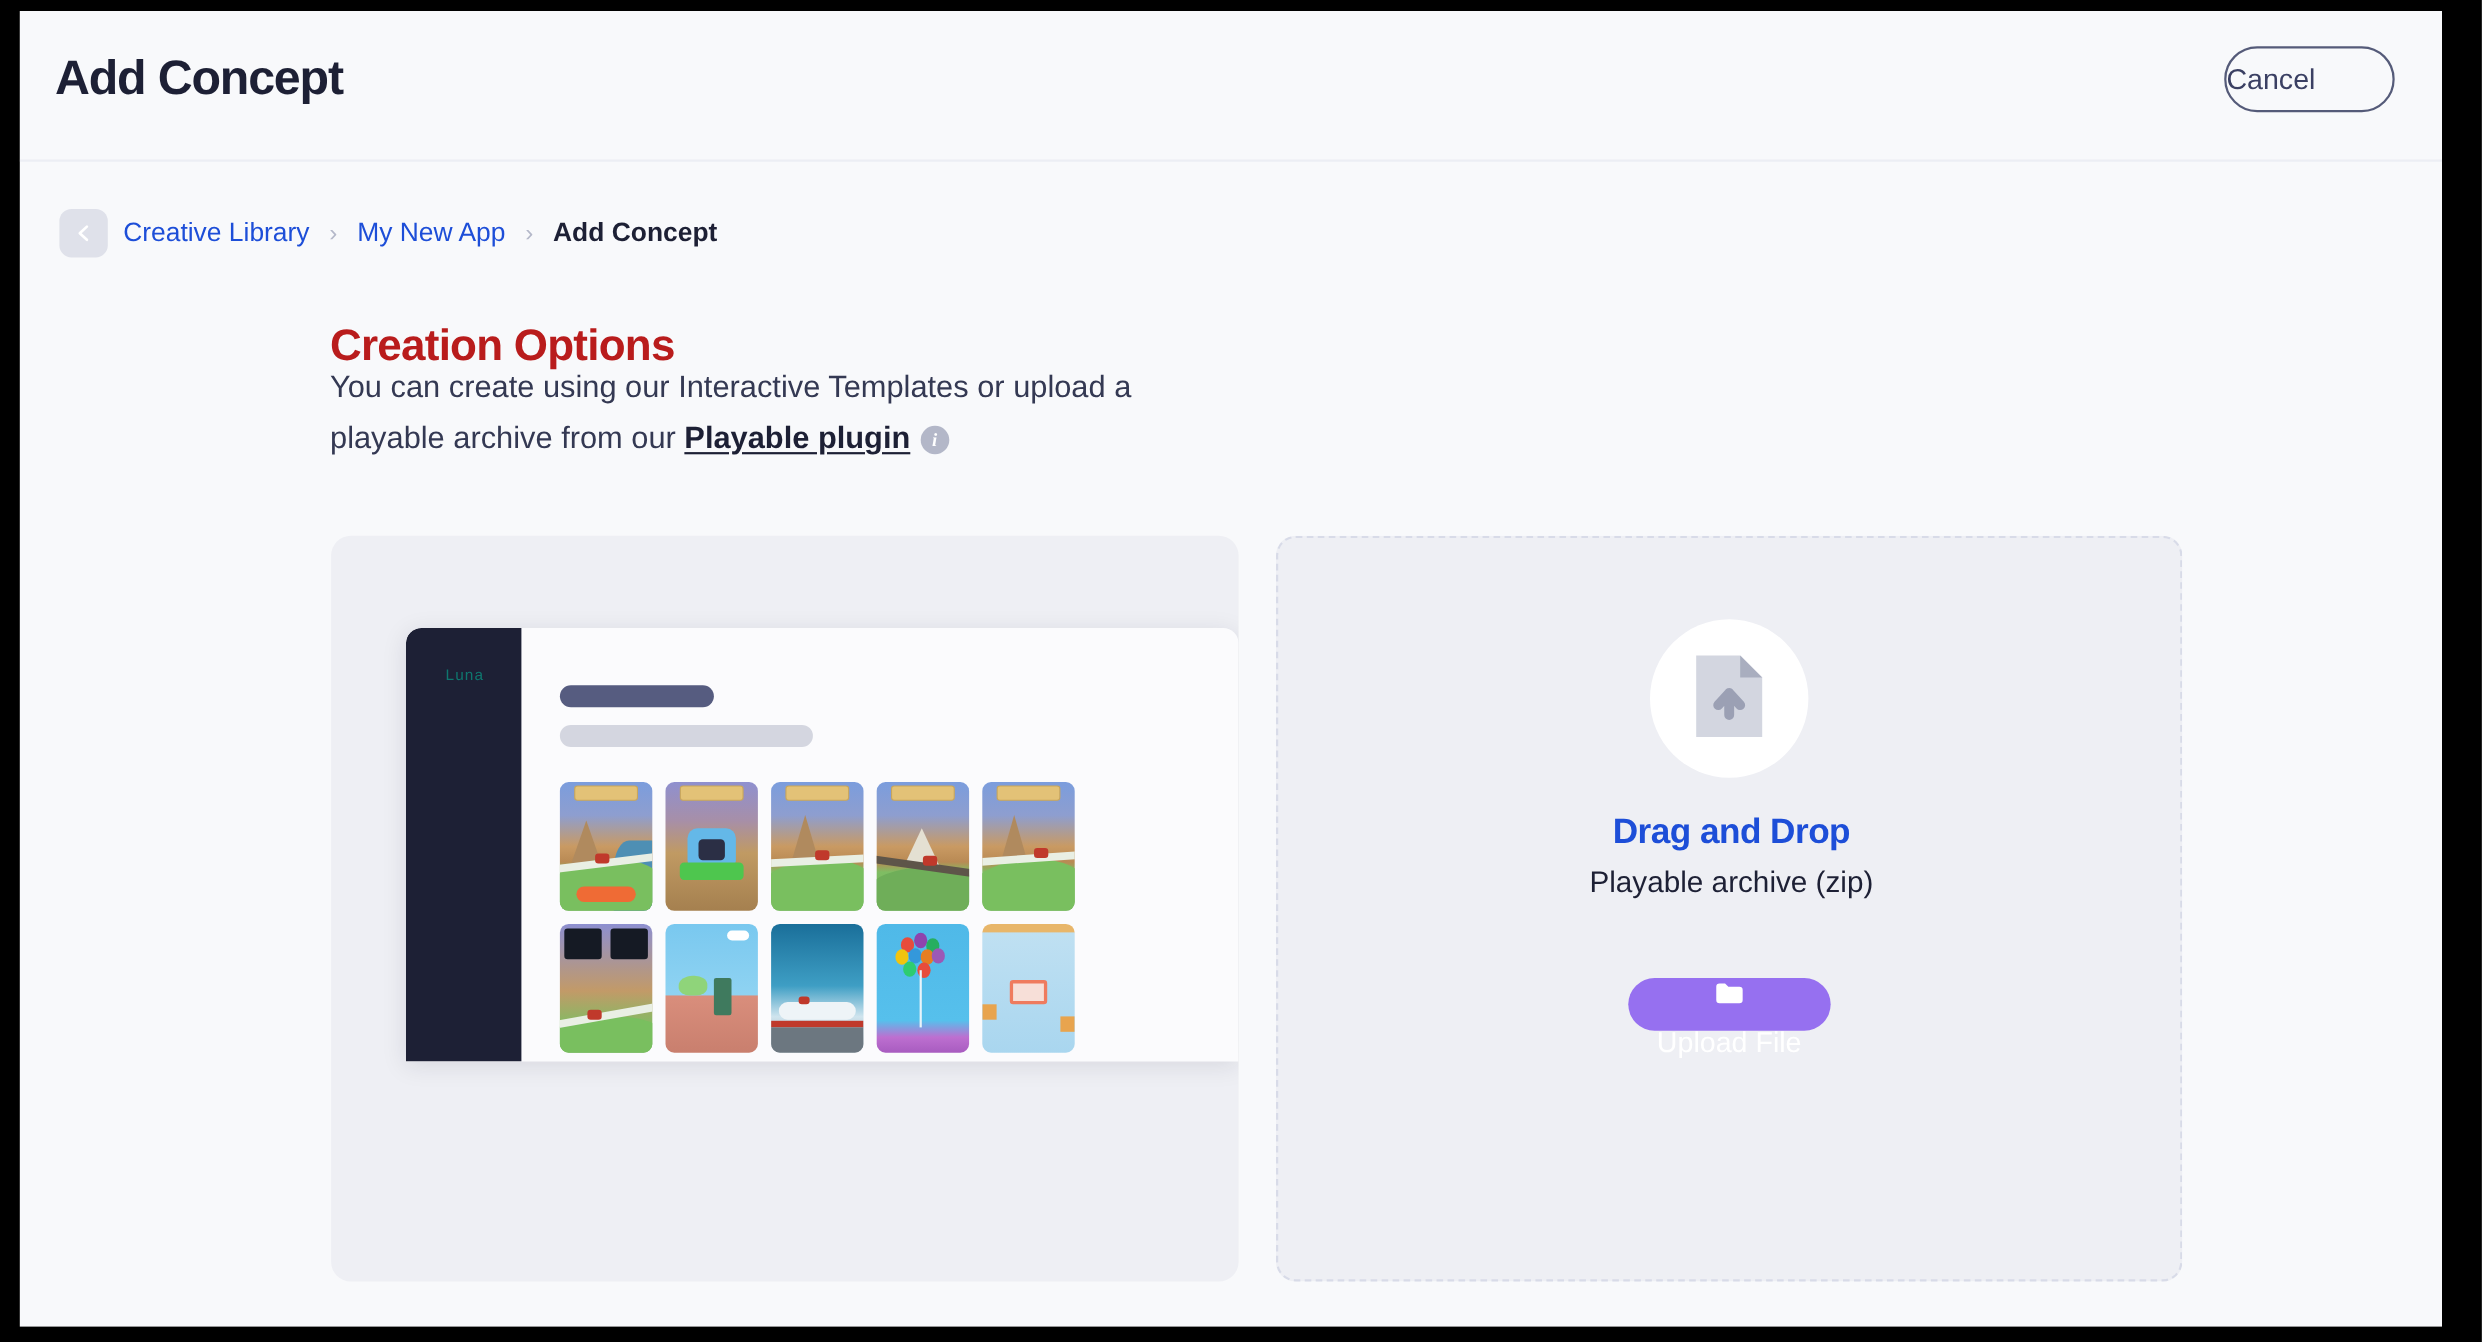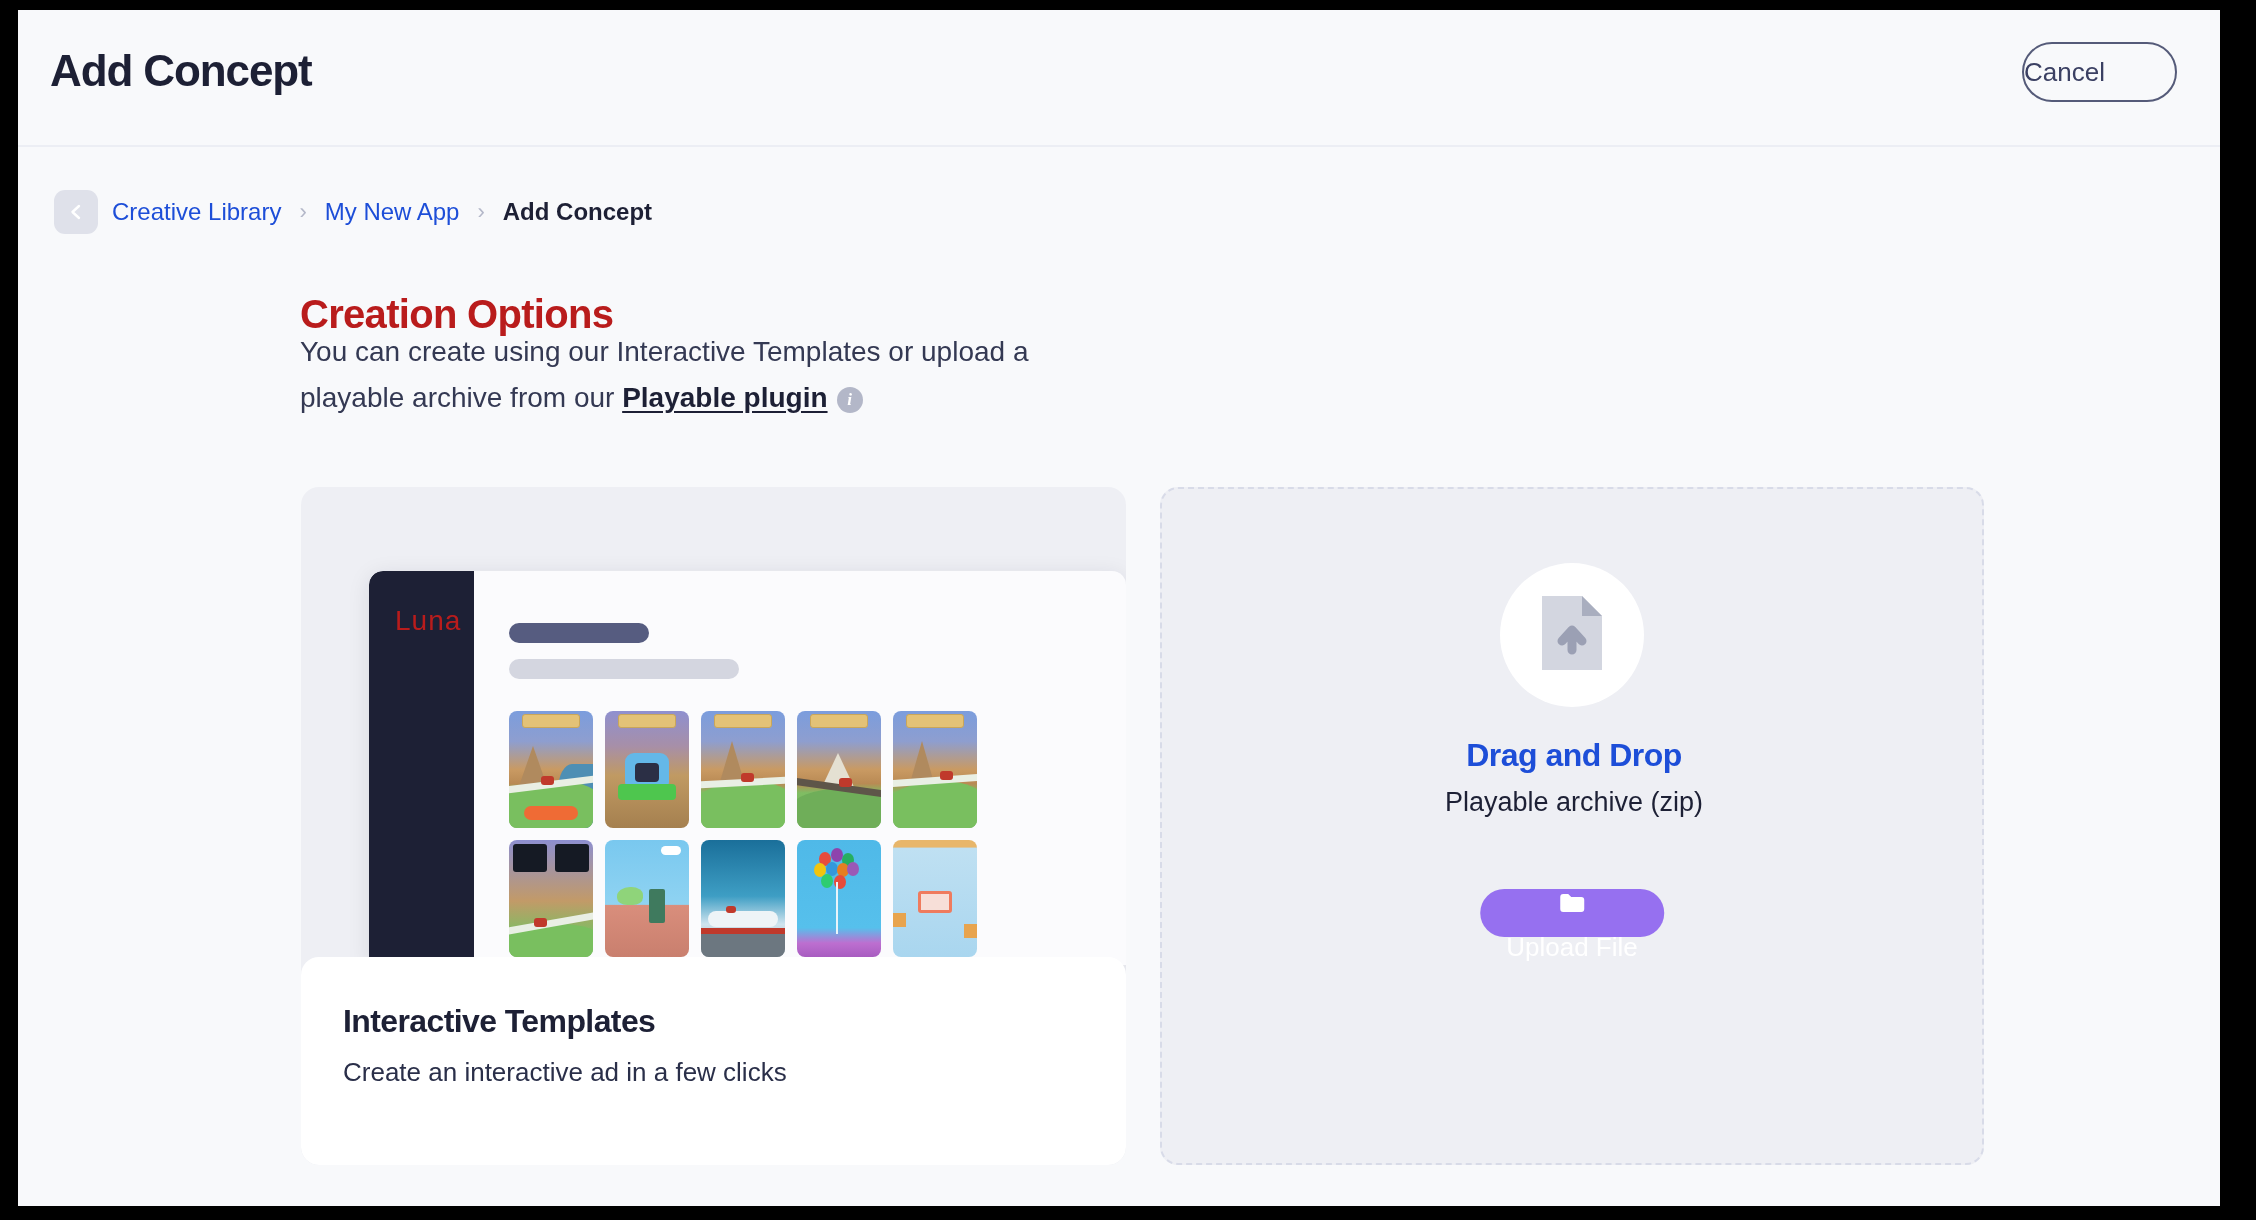--- a/index.html
+++ b/index.html
@@ -170,24 +170,24 @@
   #mock-sidebar {
     position: absolute;
     left: 0; top: 0;
     width: 105px;
     height: 394px;
     background: #1d2035;
     border-radius: 14px 0 0 0;
   }
   #mock-logo {
     position: absolute;
-    left: 26px;
+    left: 36px;
     top: 34px;
-    color: #b91c1c;
-    font-size: 28px;
+    color: #0f766e;
+    font-size: 14px;
     letter-spacing: 1px;
     font-family: "Liberation Sans", sans-serif;
   }
   #mock-skeleton-title {
     position: absolute;
     left: 140px;
     top: 52px;
     width: 140px;
     height: 20px;
     border-radius: 10px;
@@ -540,24 +540,20 @@
 
         <div class="mock-thumb thumb-basket">
           <div class="hoop"></div>
           <div class="sideL"></div>
           <div class="sideR"></div>
         </div>
 
       </div>
     </div>
 
-    <div id="template-card-footer">
-      <div id="template-card-title">Interactive Templates</div>
-      <div id="template-card-subtitle">Create an interactive ad in a few clicks</div>
-    </div>
   </div>
 
   <div id="drag-drop-zone">
 
     <div id="upload-icon-circle">
       <span>
         <svg width="68" height="82" viewBox="0 0 68 82" fill="none">
           <path d="M4 4 H44 L64 24 V78 H4 Z" fill="#d3d6e0"></path>
           <path d="M44 4 L64 24 H44 Z" fill="#a9aebf"></path>
           <path d="M34 58 V40 M34 38 L24 49 M34 38 L44 49" stroke="#9ba0b4" stroke-width="9" stroke-linecap="round" stroke-linejoin="round"></path>

